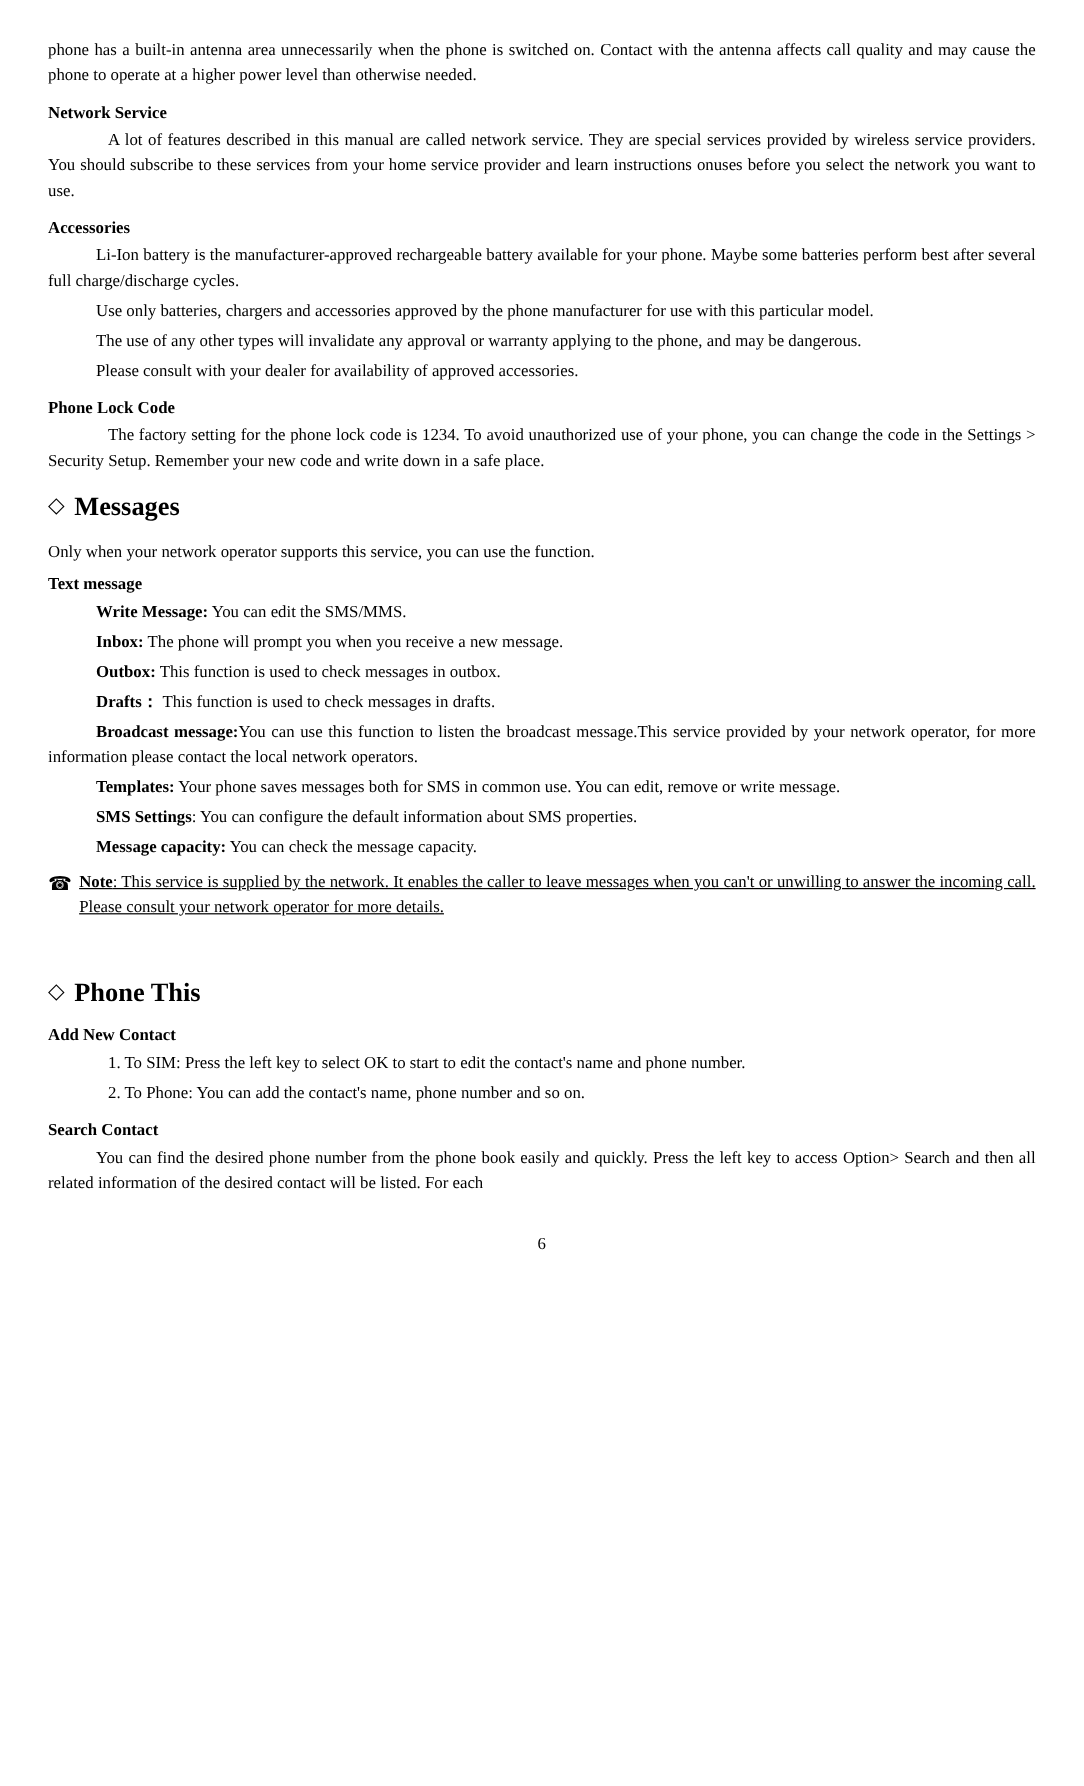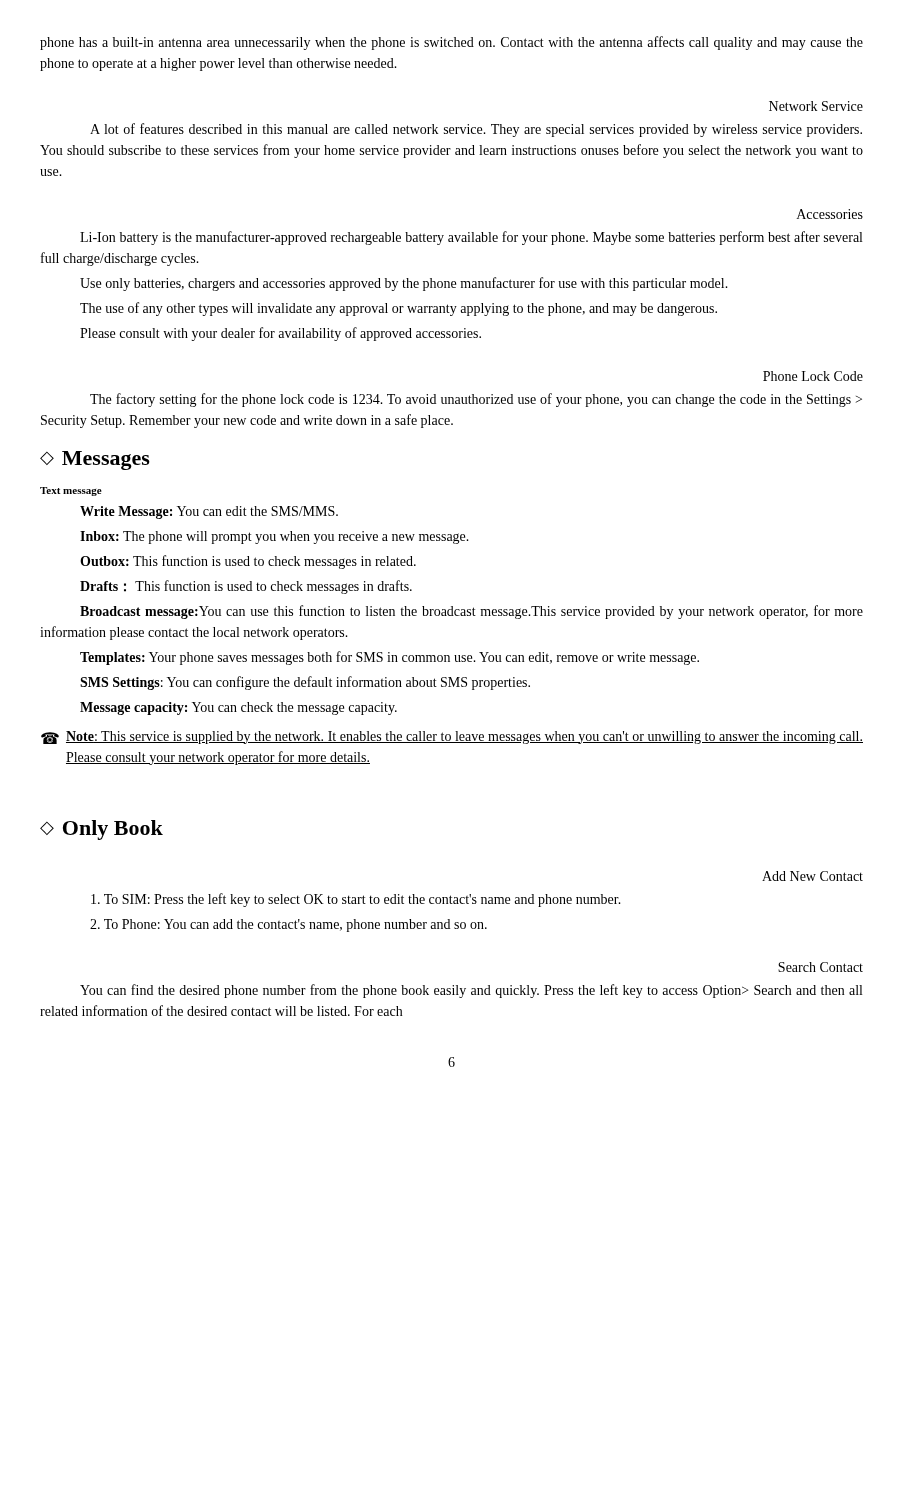--- a/index.html
+++ b/index.html
@@ -30,45 +30,44 @@
       margin-bottom: 4px;
     }
 
     p.body-text {
       text-align: justify;
       margin-bottom: 4px;
       margin-top: 12px;
     }
 
     .section-heading {
-      font-weight: normal;
-      font-size: 14px;
-      margin-top: 22px;
+      font-weight: bold;
+      font-size: 14px;
+      margin-top: 10px;
       margin-bottom: 2px;
-      text-align: right;
     }
 
     .diamond-heading {
       font-size: 22px;
       font-weight: bold;
       margin-top: 14px;
       margin-bottom: 8px;
       display: flex;
       align-items: center;
       gap: 8px;
     }
 
     .diamond-symbol {
       font-size: 18px;
       font-weight: normal;
     }
 
     .sub-heading {
       font-weight: bold;
-      font-size: 11px;
+      font-size: 14px;
       margin-top: 6px;
       margin-bottom: 2px;
     }
 
     .bold-inline {
       font-weight: bold;
     }
 
     .note-line {
       display: flex;
@@ -129,33 +128,34 @@
   
   <p class="section-heading">Phone Lock Code</p>
   <p class="para-indent-large">The factory setting for the phone lock code is 1234. To avoid unauthorized use of your phone, you can change the code in the Settings &gt; Security Setup. Remember your new code and write down in a safe place.</p>
 
   
   <div class="diamond-heading section-gap">
     <span class="diamond-symbol">◇</span>
     <span>Messages</span>
   </div>
 
+  <p class="body-text">Only when your network operator supports this service, you can use the function.</p>
 
   <p class="sub-heading">Text message</p>
 
   <p class="indent">
     <span class="bold-inline">Write Message:</span><span> You can edit the SMS/MMS.</span>
   </p>
 
   <p class="indent">
     <span class="bold-inline">Inbox:</span><span> The phone will prompt you when you receive a new message.</span>
   </p>
 
   <p class="indent">
-    <span class="bold-inline">Outbox:</span><span> This function is used to check messages in related.</span>
+    <span class="bold-inline">Outbox:</span><span> This function is used to check messages in outbox.</span>
   </p>
 
   <p class="indent">
     <span class="bold-inline">Drafts：</span><span>  This function is used to check messages in drafts.</span>
   </p>
 
   <p class="indent">
     <span class="bold-inline">Broadcast  message:</span><span>You can use this function to listen the broadcast message.This service provided by your network operator, for more information please contact the local network operators.</span>
   </p>
 
@@ -177,21 +177,21 @@
     <span class="note-text">
       <span class="bold-inline">Note</span><span>: This service is supplied by the network. It enables the caller to leave messages when you can't or unwilling to answer the incoming call. Please consult your network operator for more details.</span>
     </span>
   </div>
 
   <br>
 
   
   <div class="diamond-heading">
     <span class="diamond-symbol">◇</span>
-    <span>Only Book</span>
+    <span>Phone This</span>
   </div>
 
   <p class="section-heading">Add New Contact</p>
 
   <p class="para-indent-large">1. To SIM: Press the left key to select OK to start to edit the contact's name and phone number.</p>
   <p class="para-indent-large">2. To Phone: You can add the contact's name, phone number and so on.</p>
 
   <p class="section-heading">Search Contact</p>
   <p class="indent">You can find the desired phone number from the phone book easily and quickly. Press the left key to access Option&gt; Search and then all related information of the desired contact will be listed. For each</p>
 

